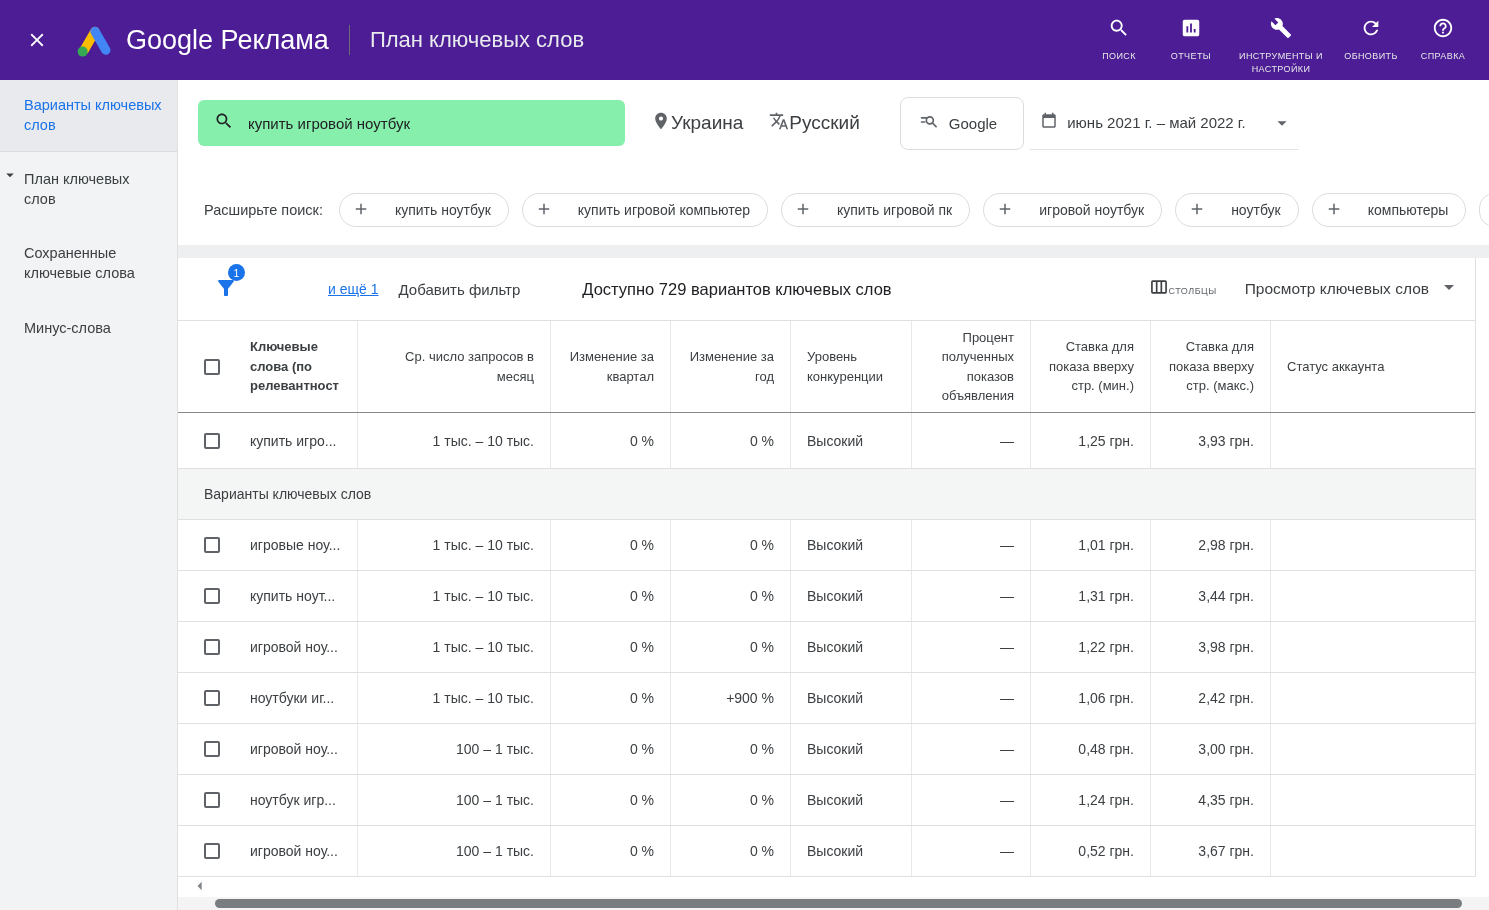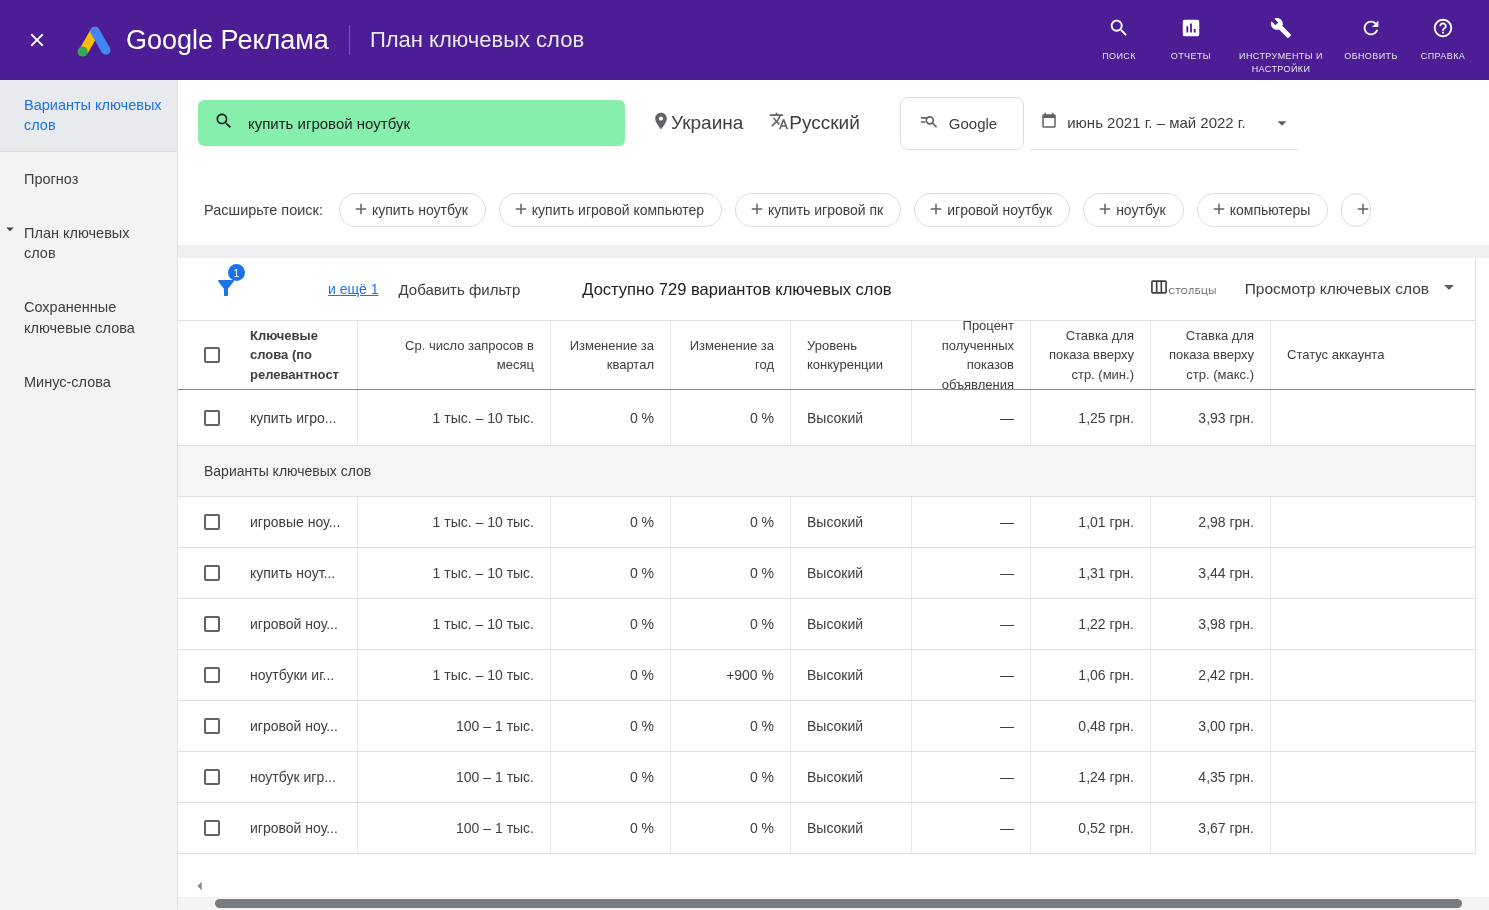--- a/index.html
+++ b/index.html
@@ -33,39 +33,39 @@
   .search-box .q { font-size:15px; color:#202124; }
   .tool { display:flex; align-items:center; gap:0; margin-left:26px; font-size:19px; color:#3c4043; cursor:pointer; white-space:nowrap; }
   .network-box { margin-left:40px; height:53px; border:1px solid #dadce0; border-radius:8px; display:flex; align-items:center; gap:10px; padding:0 26px 0 18px; font-size:15px; cursor:pointer; }
   .date-picker { margin-left:6px; display:flex; align-items:center; gap:9px; font-size:15px; padding:15px 6px 15px 10px; border-bottom:1px solid #e4e4e4; cursor:pointer; white-space:nowrap; }
   .date-picker .caret { margin-left:16px; display:flex; }
 
   
   .chips-row { display:flex; align-items:center; margin-top:43px; padding-left:26px; white-space:nowrap; }
   .expand-label { font-size:14.5px; margin-right:16px; }
   .chips { display:flex; gap:13px; align-items:center; }
-  .chip { height:34px; border:1px solid #dadce0; border-radius:17px; background:#fff; display:flex; align-items:center; gap:2px; padding:0 17px 0 12px; font-size:14px; color:#3c4043; cursor:pointer; flex:none; }
+  .chip { height:34px; border:1px solid #dadce0; border-radius:17px; background:#fff; display:flex; align-items:center; gap:25px; padding:0 17px 0 12px; font-size:14px; color:#3c4043; cursor:pointer; flex:none; }
   .chip.partial { width:30px; padding:0 0 0 12px; }
 
   .gray-gap { margin-top:18px; height:13px; background:#eeeff0; }
 
   
   .panel { margin-right:13px; border-right:1px solid #e0e0e0; background:#fff; }
   .filter-bar { height:62px; display:flex; align-items:center; position:relative; }
   .funnel-wrap { position:relative; margin-left:36px; width:26px; height:26px; cursor:pointer; }
   .funnel-badge { position:absolute; top:-12px; right:-5px; width:17px; height:17px; border-radius:50%; background:#1a73e8; color:#fff; font-size:10.5px; display:flex; align-items:center; justify-content:center; }
   .more-link { margin-left:88px; color:#1a73e8; font-size:14px; text-decoration:underline; cursor:pointer; }
   .add-filter { margin-left:20px; font-size:15px; color:#3c4043; cursor:pointer; }
   .summary { margin-left:62px; font-size:16.5px; color:#202124; }
   .columns-btn { margin-left:auto; display:flex; flex-direction:row; align-items:center; cursor:pointer; margin-right:28px; }
   .columns-btn .lbl { margin-top:4px; font-size:9px; letter-spacing:.5px; color:#5f6368; }
   .view-select { display:flex; align-items:center; gap:8px; font-size:15.5px; color:#3c4043; cursor:pointer; margin-right:14px; }
 
   
-  .thead { display:flex; border-top:1px solid #e0e0e0; border-bottom:1px solid #85898d; height:70px; }
+  .thead { display:flex; border-top:1px solid #e0e0e0; border-bottom:1px solid #85898d; height:93px; }
   .th, .td { display:flex; align-items:center; padding:0 16px; border-right:1px solid #e6e8ea; }
   .th { font-size:13px; line-height:1.5; color:#3c4043; cursor:pointer; }
   .td { font-size:14px; color:#3c4043; }
   .c-check { width:56px; flex:none; padding:0 0 0 26px; border-right:none !important; }
   .c-kw   { width:124px; flex:none; }
   .c-avg  { width:193px; flex:none; }
   .c-q    { width:120px; flex:none; }
   .c-y    { width:120px; flex:none; }
   .c-comp { width:121px; flex:none; }
   .c-impr { width:119px; flex:none; }
@@ -136,21 +136,20 @@
             <path d="M11 18h2v-2h-2v2zm1-16C6.48 2 2 6.48 2 12s4.48 10 10 10 10-4.48 10-10S17.52 2 12 2zm0 18c-4.41 0-8-3.59-8-8s3.59-8 8-8 8 3.59 8 8-3.59 8-8 8zm0-14c-2.21 0-4 1.79-4 4h2c0-1.1.9-2 2-2s2 .9 2 2c0 2-3 1.75-3 5h2c0-2.25 3-2.5 3-5 0-2.21-1.79-4-4-4z"></path>
           </svg></span>
       <span class="lbl">СПРАВКА</span>
     </div>
   </div>
 </div>
 
 <div class="app">
   <aside class="sidebar">
     <div class="side-item active"><span>Варианты ключевых слов</span></div>
-    <div class="side-item"><span>Прогноз</span></div>
     <div class="side-item">
       <span class="expander"><svg width="18" height="18" viewBox="0 0 24 24" fill="#3c4043">
             <path d="M7 10l5 5 5-5z"></path>
           </svg></span>
       <span>План ключевых слов</span>
     </div>
     <div class="side-item"><span>Сохраненные ключевые слова</span></div>
     <div class="side-item"><span>Минус-слова</span></div>
   </aside>
 

